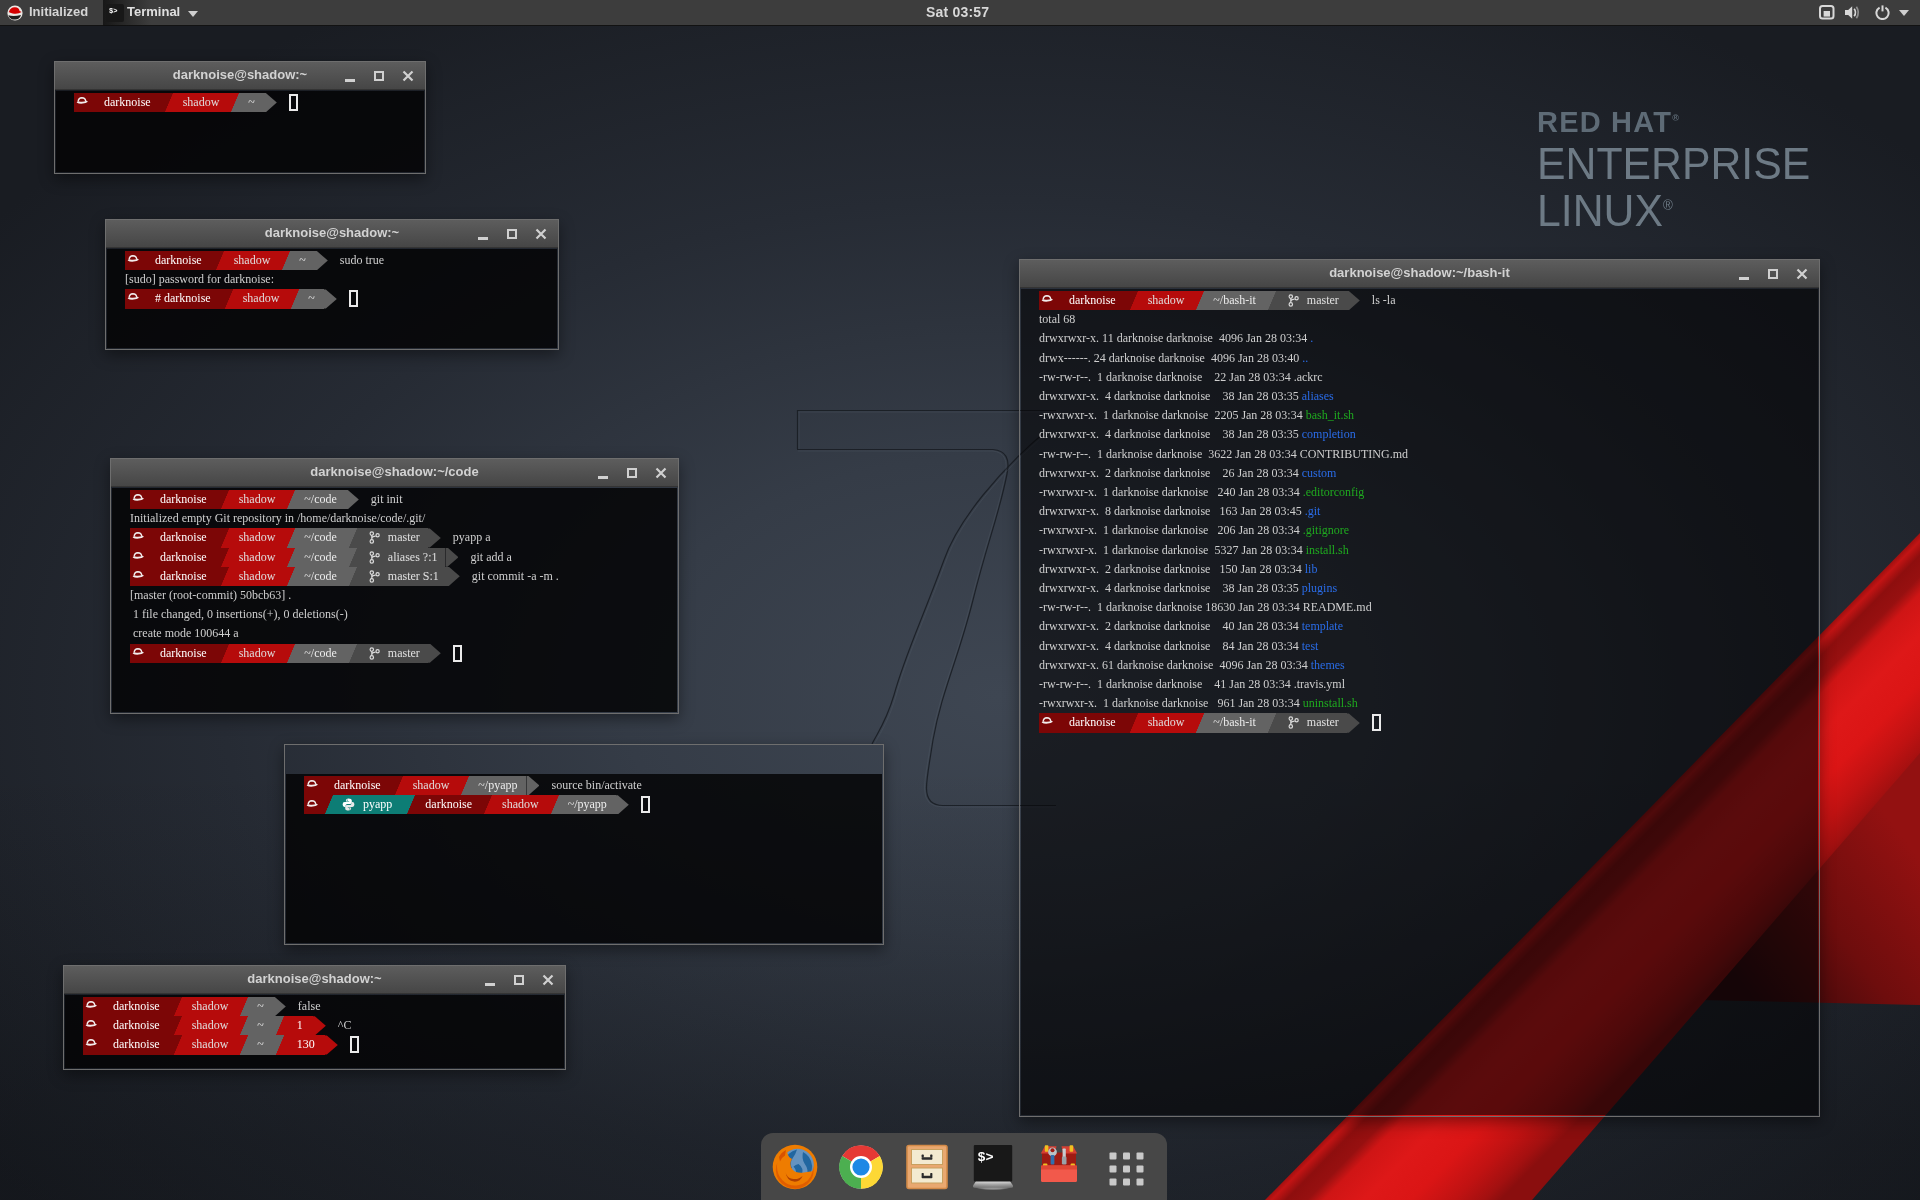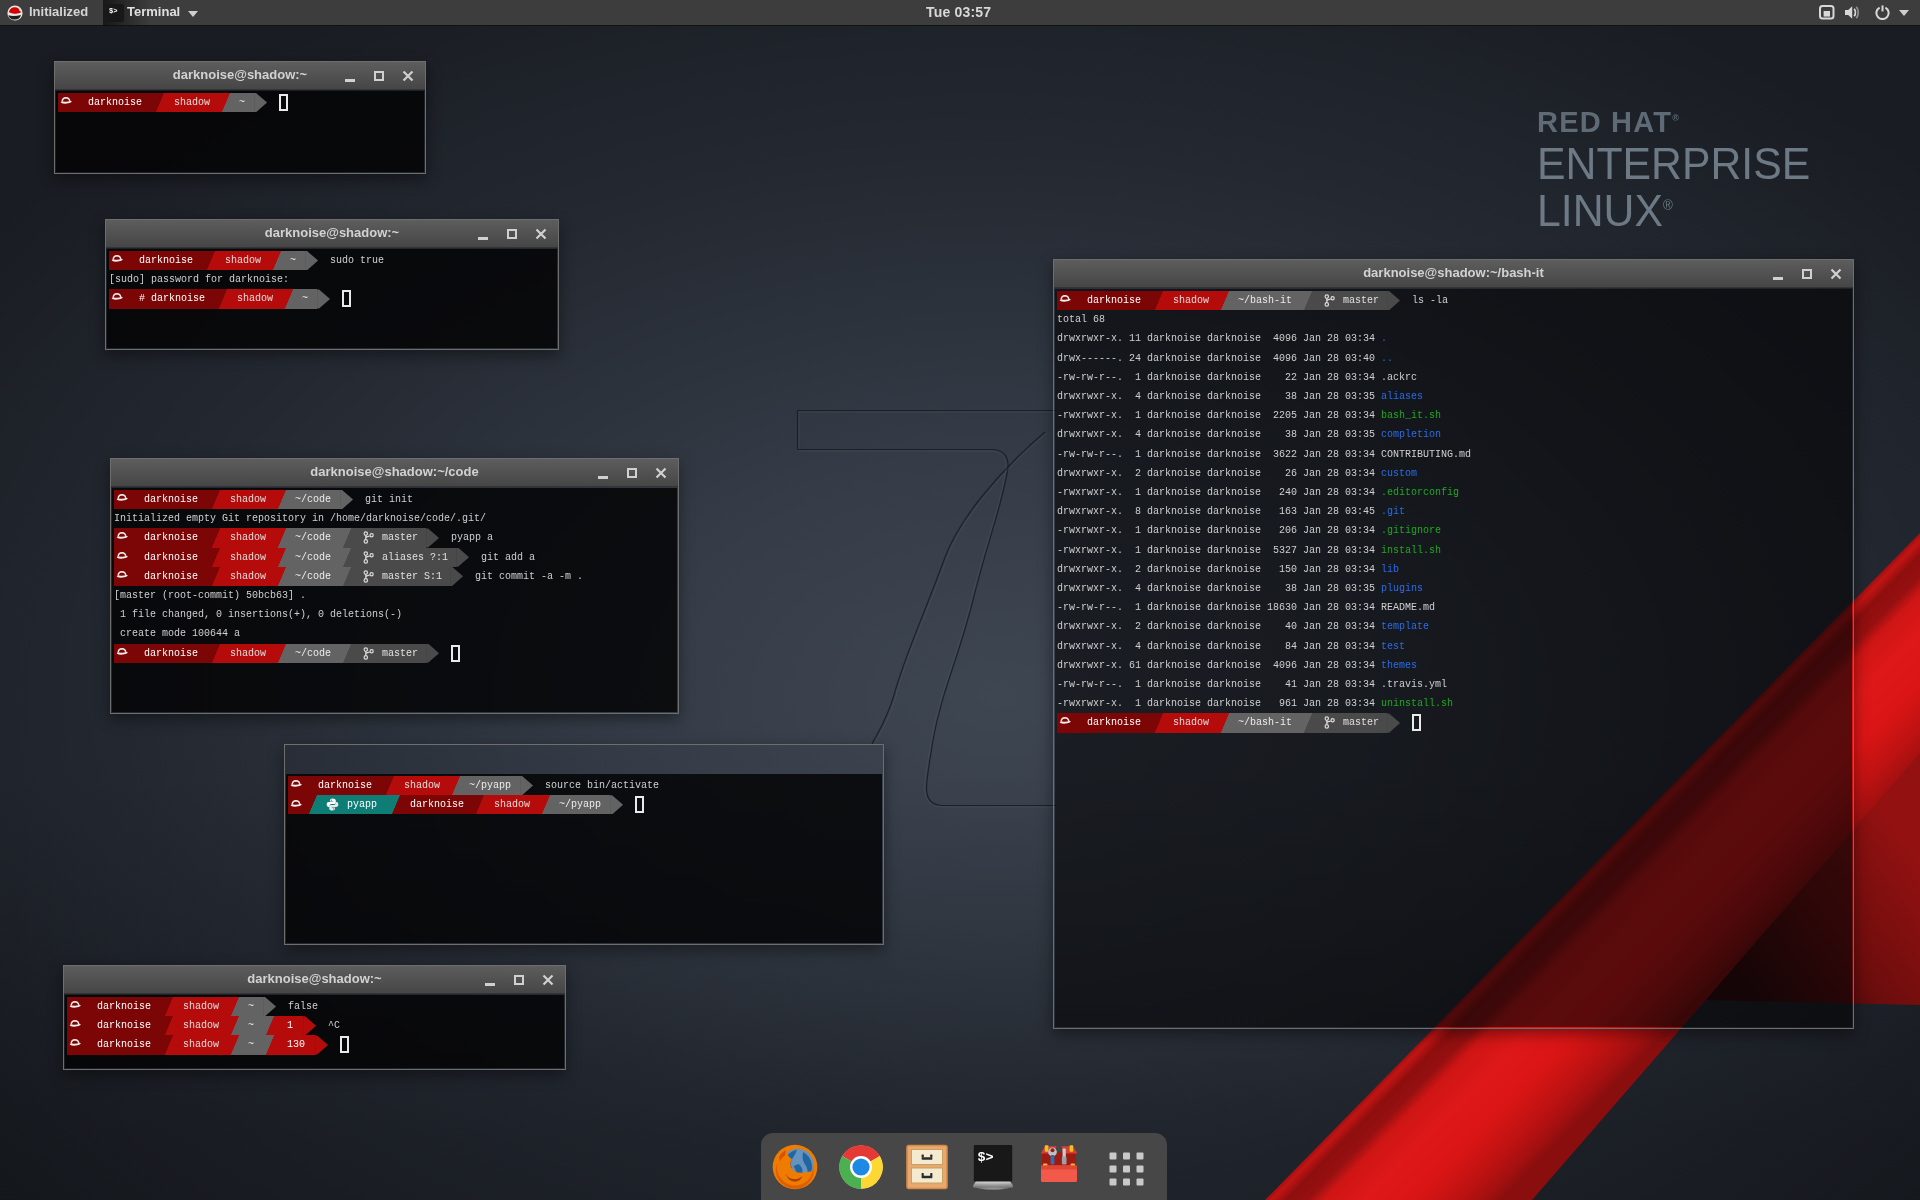--- a/index.html
+++ b/index.html
@@ -21,22 +21,22 @@
 #topbar .appname{position:absolute;left:127px;top:4px;font-weight:bold;color:#e0e0e0;}
 
 .win{position:absolute;border:1px solid #6e6e6e;box-shadow:0 5px 14px rgba(0,0,0,0.42);}
 .tb{position:relative;height:28px;background:linear-gradient(#5d5d5d,#464646);border-bottom:1px solid #343434;}
 .tb .t{position:absolute;left:0;right:0;top:5px;text-align:center;font-size:13px;font-weight:bold;color:#d2d2d2;}
 .btn{position:absolute;top:0;height:28px;width:28px;}
 .b-min{right:61px}.b-max{right:32px}.b-clo{right:3px}
 .b-min i{position:absolute;left:9px;top:17px;width:10px;height:2.5px;background:#d0d0d0;}
 .b-max i{position:absolute;left:9px;top:9px;width:10px;height:10px;border:2px solid #d0d0d0;}
 .b-clo svg{position:absolute;left:8px;top:8px;}
-.term{position:absolute;left:1px;top:29px;right:1px;bottom:1px;background:rgba(4,4,5,0.84);padding:2px 0 0 2px;
- font-family:Liberation Mono, monospace;font-size:10px;line-height:19.2px;color:#cfcfcf;white-space:pre;}
+.term{position:absolute;left:1px;top:29px;right:1px;bottom:1px;background:rgba(4,4,5,0.84);padding:2px 0 0 18px;
+ font-family:Liberation Serif, serif;font-size:12px;line-height:19.2px;color:#cfcfcf;white-space:pre;}
 .big .term{background:rgba(4,4,5,0.60);}
 
 .ln{display:flex;height:19.2px;align-items:stretch;}
 .seg{display:block;white-space:pre;}
 .su{background:#7c0606;color:#fff;}
 .sh{background:#b60b0b;color:#e0dcdc;}
 .sp{background:#636363;color:#ececec;}
 .sb{background:#4a4a4a;color:#e0e0e0;}
 .sx{background:#b60b0b;color:#fff;}
 .sv{background:#0d7d75;color:#fff;}
@@ -222,21 +222,21 @@
               <path d="M2.1 6.8 Q2.3 2.9 5.9 2.8 Q9.3 2.8 9.7 6" fill="none" stroke="#f2eded" stroke-width="1.4"></path>
               <path d="M0.6 7.5 Q3.2 9.1 6.8 8.6 Q9.9 8.1 12 6.7 L10.5 5.7 Q7 7.5 3.3 6.5 Q1.4 6 0.6 7.5 Z" fill="#f2eded"></path>
             </svg><span>darknoise</span></span><span class="d" style="background:linear-gradient(113deg,#7c0606 49%,#b60b0b 51%)"></span><span class="seg sh" style="padding:0 9px 0 7px">shadow</span><span class="d" style="background:linear-gradient(113deg,#b60b0b 49%,#636363 51%)"></span><span class="seg sp" style="padding:0 9px 0 6px">~</span><span class="arr" style="background:#636363;clip-path:polygon(0 0,2px 0,100% 50%,2px 100%,0 100%)"></span><span class="cmd" style="margin-left:12px">false</span></div><div class="ln"><span class="seg su" style="display:flex;padding-right:11px"><svg class="hat" width="13" height="12" viewBox="0 0 13 12">
               <path d="M2.1 6.8 Q2.3 2.9 5.9 2.8 Q9.3 2.8 9.7 6" fill="none" stroke="#f2eded" stroke-width="1.4"></path>
               <path d="M0.6 7.5 Q3.2 9.1 6.8 8.6 Q9.9 8.1 12 6.7 L10.5 5.7 Q7 7.5 3.3 6.5 Q1.4 6 0.6 7.5 Z" fill="#f2eded"></path>
             </svg><span>darknoise</span></span><span class="d" style="background:linear-gradient(113deg,#7c0606 49%,#b60b0b 51%)"></span><span class="seg sh" style="padding:0 9px 0 7px">shadow</span><span class="d" style="background:linear-gradient(113deg,#b60b0b 49%,#636363 51%)"></span><span class="seg sp" style="padding:0 9px 0 6px">~</span><span class="d" style="background:linear-gradient(113deg,#636363 49%,#b60b0b 51%)"></span><span class="seg sx" style="padding:0 10px">1</span><span class="arr" style="background:#b60b0b;clip-path:polygon(0 0,2px 0,100% 50%,2px 100%,0 100%)"></span><span class="cmd" style="margin-left:12px">^C</span></div><div class="ln"><span class="seg su" style="display:flex;padding-right:11px"><svg class="hat" width="13" height="12" viewBox="0 0 13 12">
               <path d="M2.1 6.8 Q2.3 2.9 5.9 2.8 Q9.3 2.8 9.7 6" fill="none" stroke="#f2eded" stroke-width="1.4"></path>
               <path d="M0.6 7.5 Q3.2 9.1 6.8 8.6 Q9.9 8.1 12 6.7 L10.5 5.7 Q7 7.5 3.3 6.5 Q1.4 6 0.6 7.5 Z" fill="#f2eded"></path>
             </svg><span>darknoise</span></span><span class="d" style="background:linear-gradient(113deg,#7c0606 49%,#b60b0b 51%)"></span><span class="seg sh" style="padding:0 9px 0 7px">shadow</span><span class="d" style="background:linear-gradient(113deg,#b60b0b 49%,#636363 51%)"></span><span class="seg sp" style="padding:0 9px 0 6px">~</span><span class="d" style="background:linear-gradient(113deg,#636363 49%,#b60b0b 51%)"></span><span class="seg sx" style="padding:0 10px">130</span><span class="arr" style="background:#b60b0b;clip-path:polygon(0 0,2px 0,100% 50%,2px 100%,0 100%)"></span><span class="cur"></span></div></div>
     </div>
-    <div class="win big" style="left:1053px;top:259px;width:801px;height:770px">
+    <div class="win big" style="left:1019px;top:259px;width:801px;height:858px">
       <div class="tb">
         <div class="t">darknoise@shadow:~/bash-it</div>
         <div class="btn b-min">
           <i></i>
         </div>
         <div class="btn b-max">
           <i></i>
         </div>
         <div class="btn b-clo">
           <svg width="12" height="12" viewBox="0 0 12 12">
@@ -271,21 +271,21 @@
   <span class="act">Initialized</span>
   <span style="position:absolute;left:103px;top:0;width:48px;height:26px;background:linear-gradient(90deg,rgba(14,14,14,0.8),rgba(14,14,14,0));"></span>
       <svg width="18" height="18" style="position:absolute;left:106px;top:4px;" viewBox="0 0 18 18">
     <rect x="0" y="0" width="18" height="18" rx="2" fill="#181818"></rect>
     <text x="3" y="9" font-family="Liberation Mono,monospace" font-size="7" font-weight="bold" fill="#fff">$&gt;</text>
   </svg>
   <span class="appname">Terminal</span>
   <svg width="10" height="7" style="position:absolute;left:188px;top:11px;" viewBox="0 0 10 7">
     <polygon points="0,0 10,0 5,6" fill="#cfcfcf"></polygon>
   </svg>
-  <span style="position:absolute;left:926px;top:4px;font-weight:bold;font-size:14px;letter-spacing:0.2px;">Tue 03:57</span>
+  <span style="position:absolute;left:926px;top:4px;font-weight:bold;font-size:14px;letter-spacing:0.2px;">Sat 03:57</span>
   <svg width="16" height="15" style="position:absolute;left:1819px;top:5px;" viewBox="0 0 16 15">
     <rect x="1" y="1" width="13.5" height="12.5" rx="2.5" fill="none" stroke="#d8d8d8" stroke-width="2"></rect>
     <rect x="4.6" y="6" width="6.4" height="5.6" fill="#d8d8d8"></rect>
   </svg>
   <svg width="17" height="15" style="position:absolute;left:1845px;top:5px;" viewBox="0 0 17 15">
     <polygon points="0,5 3.2,5 7.2,1.2 7.2,13.8 3.2,10 0,10" fill="#d8d8d8"></polygon>
     <path d="M9.2 3.8 Q11.8 7.5 9.2 11.2" fill="none" stroke="#d8d8d8" stroke-width="1.7"></path>
     <path d="M11.4 1.8 Q15.2 7.5 11.4 13.2" fill="none" stroke="#8f8f8f" stroke-width="1.7"></path>
   </svg>
   <svg width="15" height="15" style="position:absolute;left:1875px;top:5px;" viewBox="0 0 15 15">

